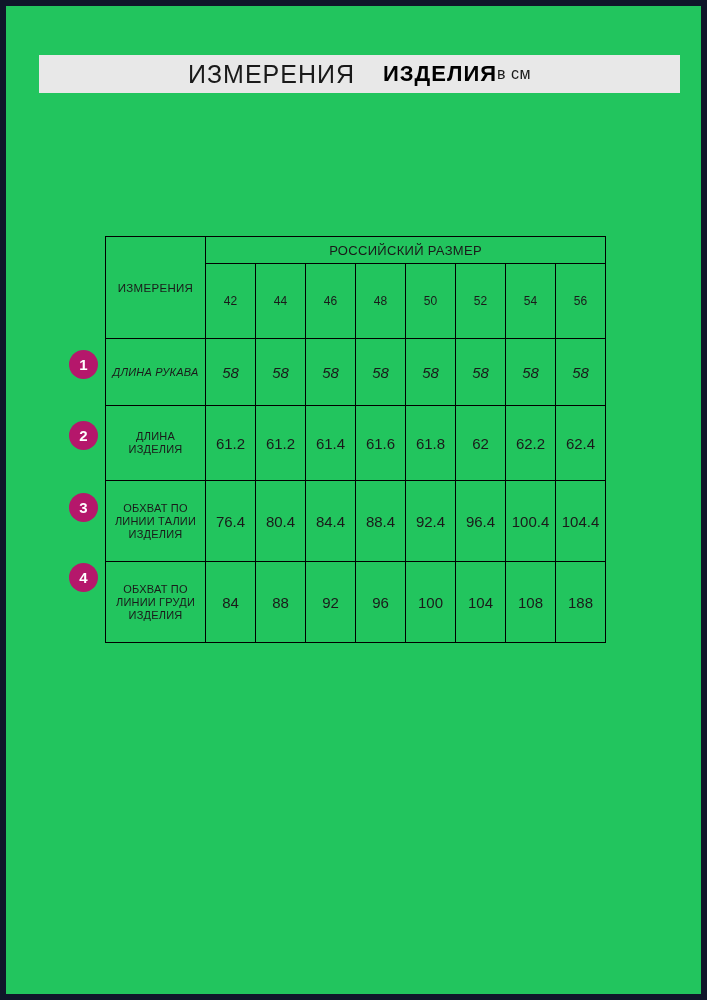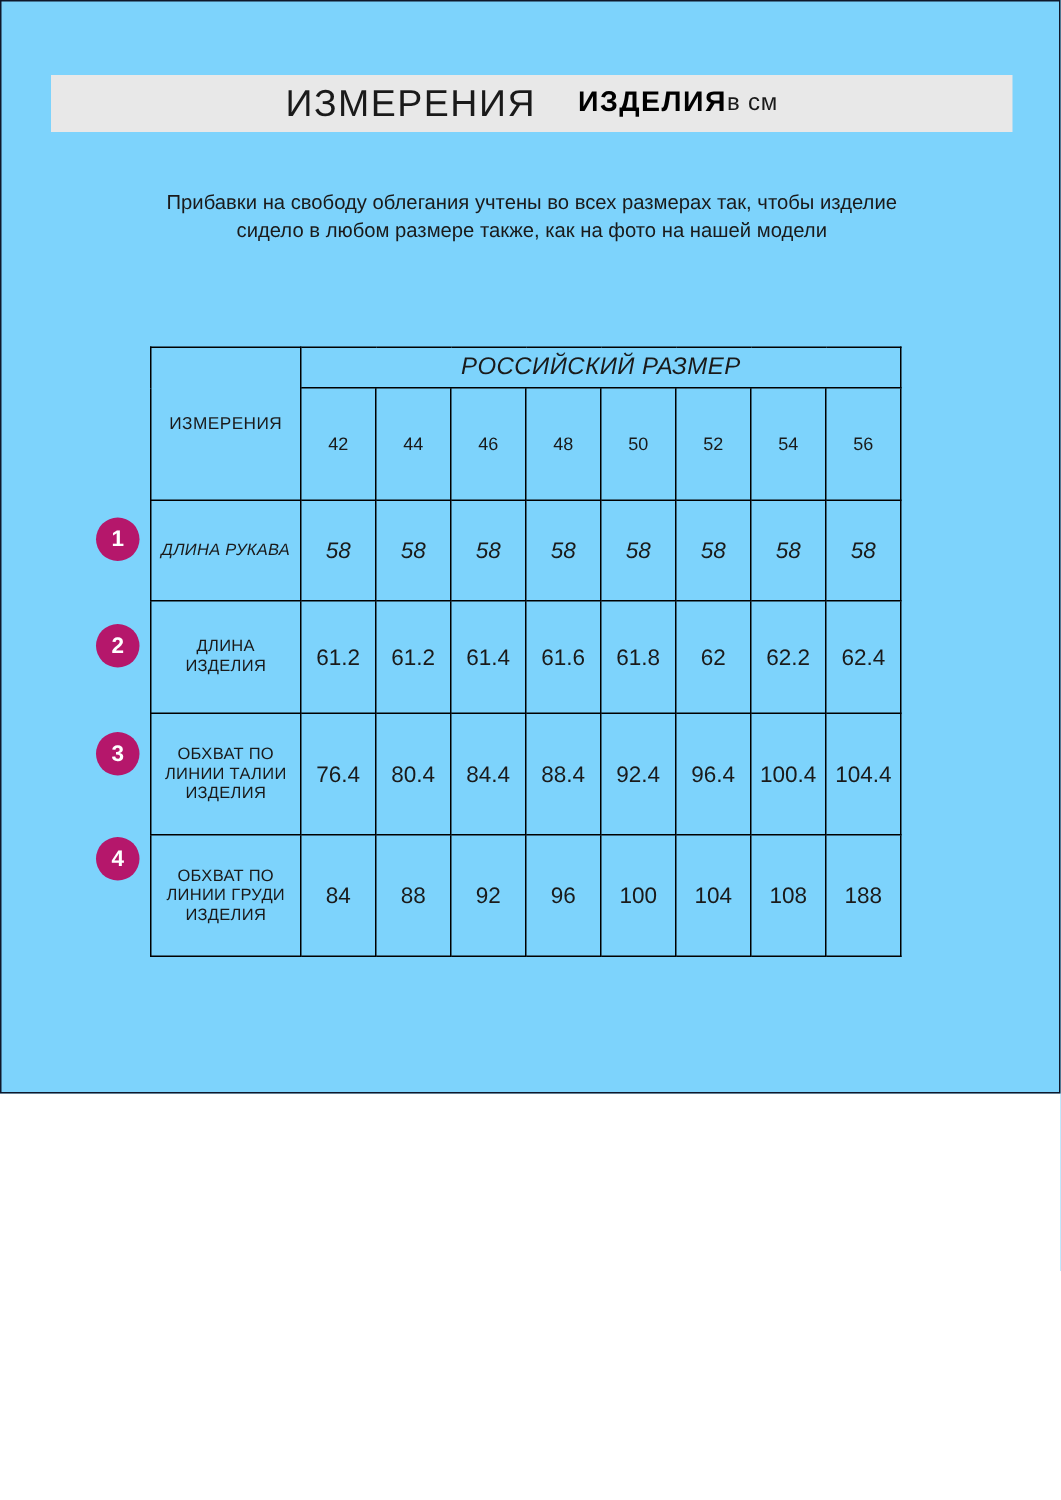--- a/index.html
+++ b/index.html
@@ -12,44 +12,44 @@
     background: #ffffff;
     font-family: "Liberation Sans", sans-serif;
     color: #1a1a1a;
     position: relative;
     overflow: hidden;
   }
   .page {
     position: absolute;
     left: 0; top: 0;
     width: 707px;
-    height: 729px;
+    height: 1000px;
     box-sizing: border-box;
-    border: 1px solid #0f172a;
-    background: #7dd3fc;
+    border: 6px solid #0f172a;
+    background: #22c55e;
   }
   .header-band {
     position: absolute;
     left: 33px;
     top: 49px;
     width: 641px;
     height: 38px;
     background: #e8e8e8;
     display: flex;
     align-items: center;
     justify-content: center;
   }
   .header-band .t1 {
     font-size: 25px;
     letter-spacing: 1px;
     color: #1a1a1a;
     font-weight: 400;
   }
   .header-band .t2 {
-    font-size: 19px;
+    font-size: 22px;
     letter-spacing: 1px;
     color: #000;
     font-weight: bold;
     margin-left: 28px;
   }
   .header-band .t3 {
     font-size: 16px;
     color: #1a1a1a;
     letter-spacing: 0.5px;
   }
@@ -88,23 +88,22 @@
     border: 1px solid #000;
     text-align: center;
     vertical-align: middle;
     font-weight: normal;
     color: #1a1a1a;
   }
   .col-meas { width: 100px; }
   .col-size { width: 50px; }
   td.ru-head {
     height: 24px;
-    font-size: 16px;
+    font-size: 13px;
     letter-spacing: 0.3px;
-    font-style: italic;
   }
   td.meas-head {
     font-size: 11.5px;
     letter-spacing: 0.3px;
     height: 72px;
     padding: 0 4px;
   }
   td.size-head {
     font-size: 12px;
     font-weight: bold;
@@ -159,21 +158,20 @@
 
 <div class="page">
 
   <div class="header-band">
     <span class="t1">ИЗМЕРЕНИЯ</span>
     <span class="t2">ИЗДЕЛИЯ</span>
     <span class="t3">в см</span>
   </div>
 
 
-  <div class="note-top">Прибавки на свободу облегания учтены во всех размерах так, чтобы изделие сидело в любом размере также, как на фото на нашей модели</div>
 
   <div class="bullet b1">1</div>
   <div class="bullet b2">2</div>
   <div class="bullet b3">3</div>
   <div class="bullet b4">4</div>
 
   <div class="table-wrap">
     <table class="sizes">
       <colgroup>
         <col class="col-meas">

